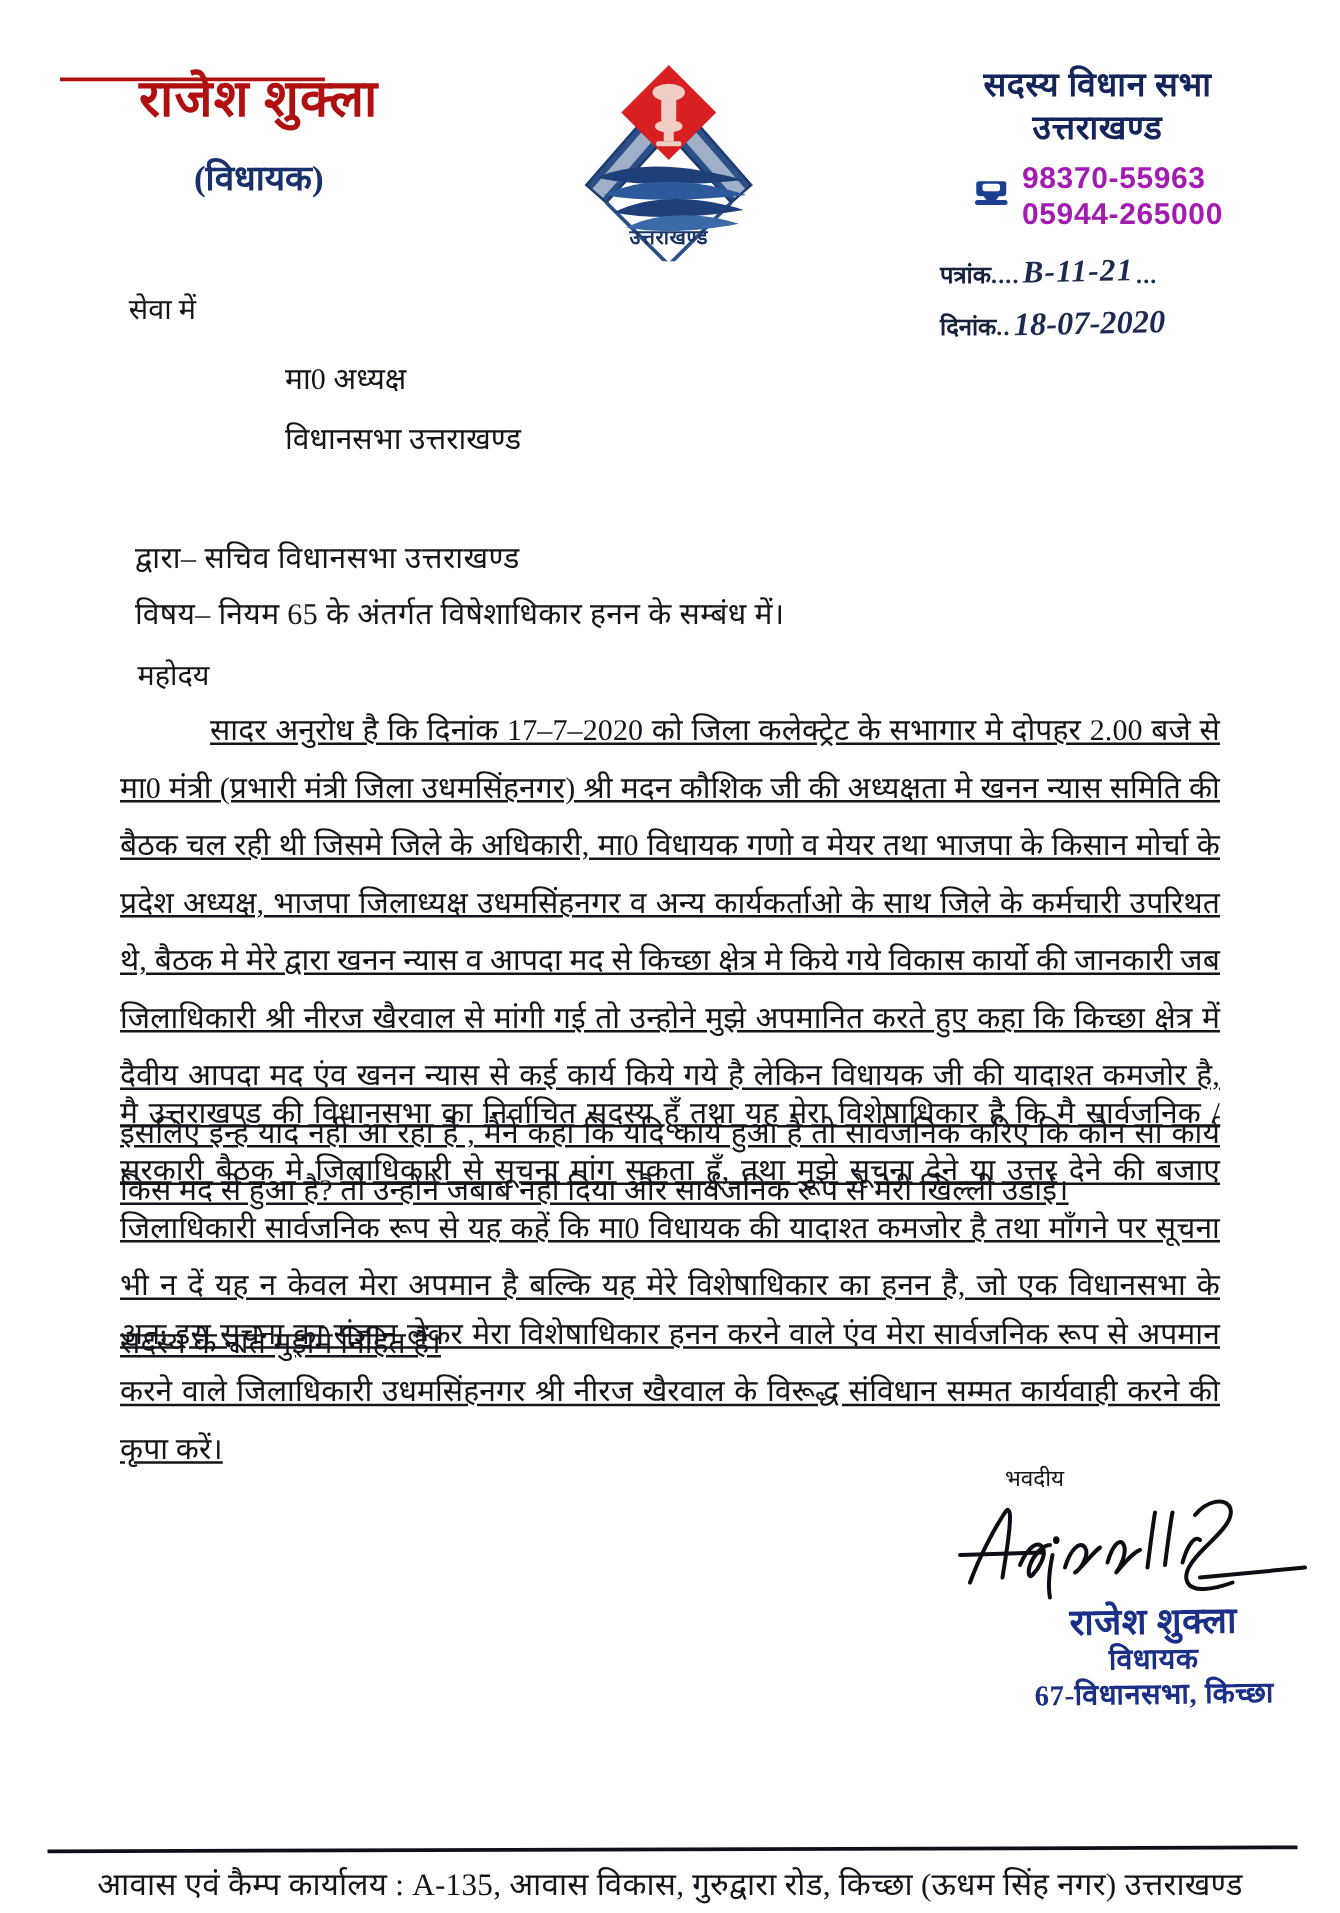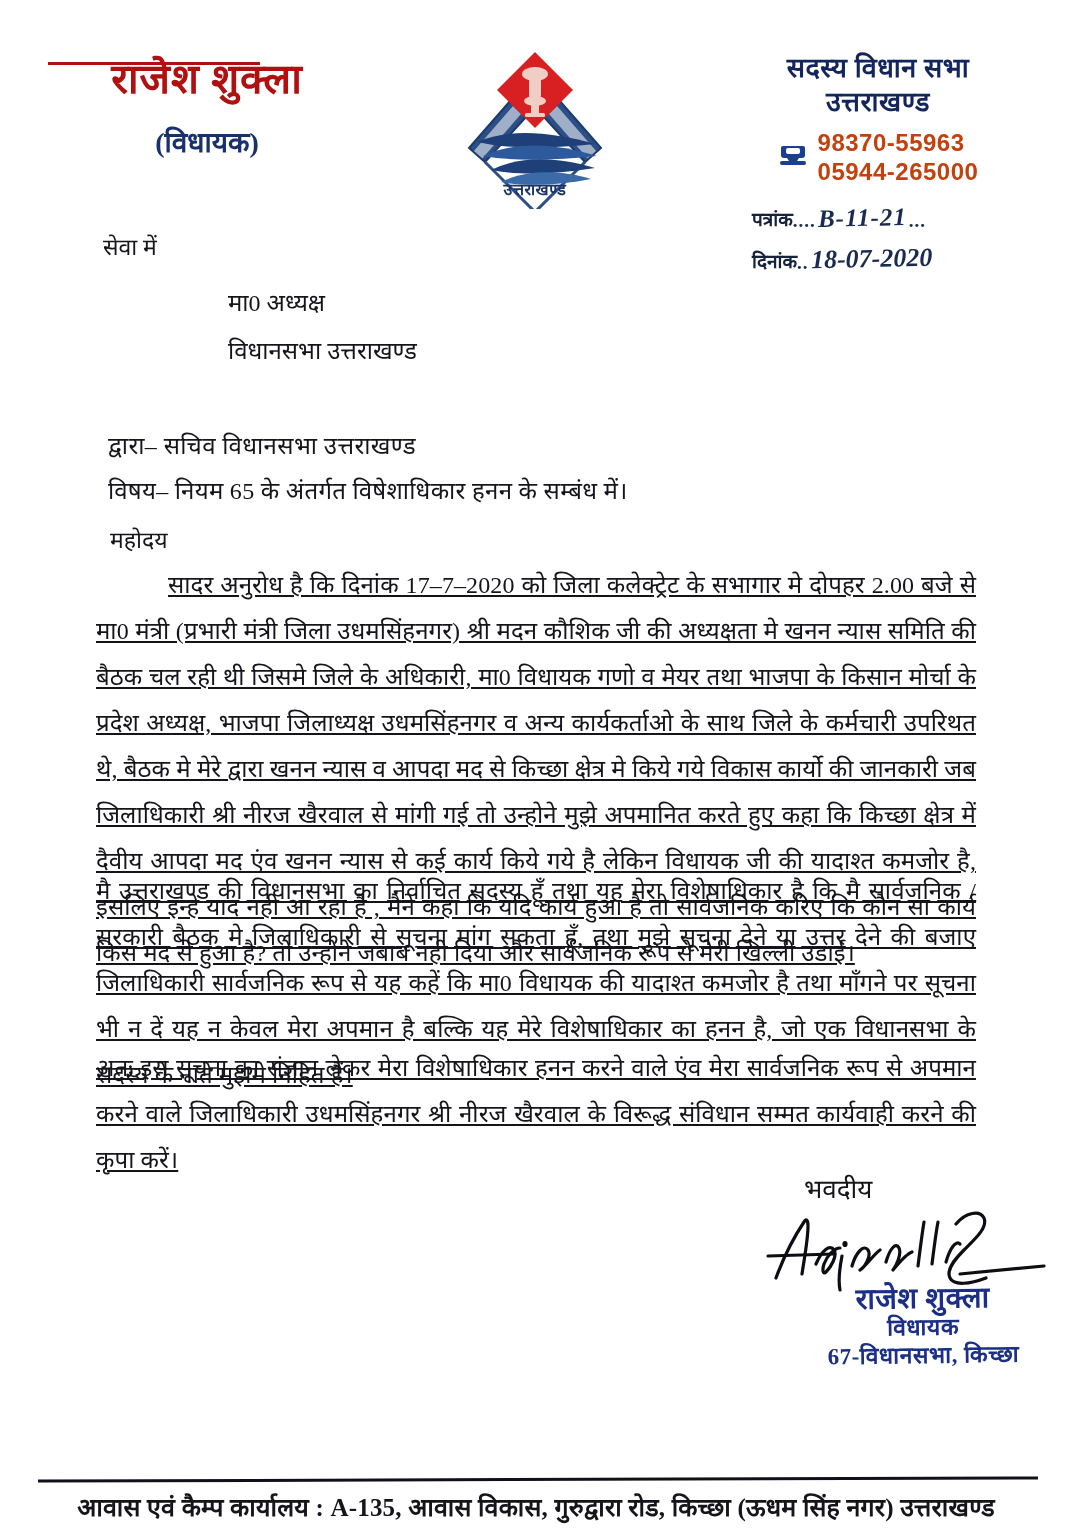--- a/index.html
+++ b/index.html
@@ -102,21 +102,21 @@
     align-items: center;
     justify-content: center;
     gap: 10px;
   }
   .phone-icon { flex: 0 0 auto; }
   .phone-nums {
     font-family: "Liberation Sans", sans-serif;
     font-weight: bold;
     font-size: 24px;
     line-height: 1.22;
-    color: #c2410c;
+    color: #a21caf;
     text-align: left;
     letter-spacing: 0.5px;
   }
 
   
   .ref-block {
     position: absolute;
     right: 30px;
     top: 204px;
     width: 290px;
@@ -215,21 +215,21 @@
 
   
   .sign-block {
     position: absolute;
     left: 760px;
     top: 1170px;
     width: 300px;
   }
   .yours {
     font-family: "Liberation Serif", serif;
-    font-size: 26px;
+    font-size: 18px;
     color: #14141a;
     margin-left: 44px;
   }
   .signature {
     position: relative;
     height: 90px;
     margin-top: -2px;
   }
   .signature svg { display: block; }
   .sign-name {
@@ -264,21 +264,21 @@
     background: #101018;
     transform: rotate(-0.18deg);
   }
   .footer-text {
     position: absolute;
     left: 0;
     top: 1489px;
     width: 1072px;
     text-align: center;
     font-family: "Liberation Serif", serif;
-    font-weight: bold;
+    font-weight: normal;
     font-size: 25px;
     color: #14141a;
     letter-spacing: 0.2px;
   }
 </style>
 </head>
 <body>
 
 <div class="page">
 

